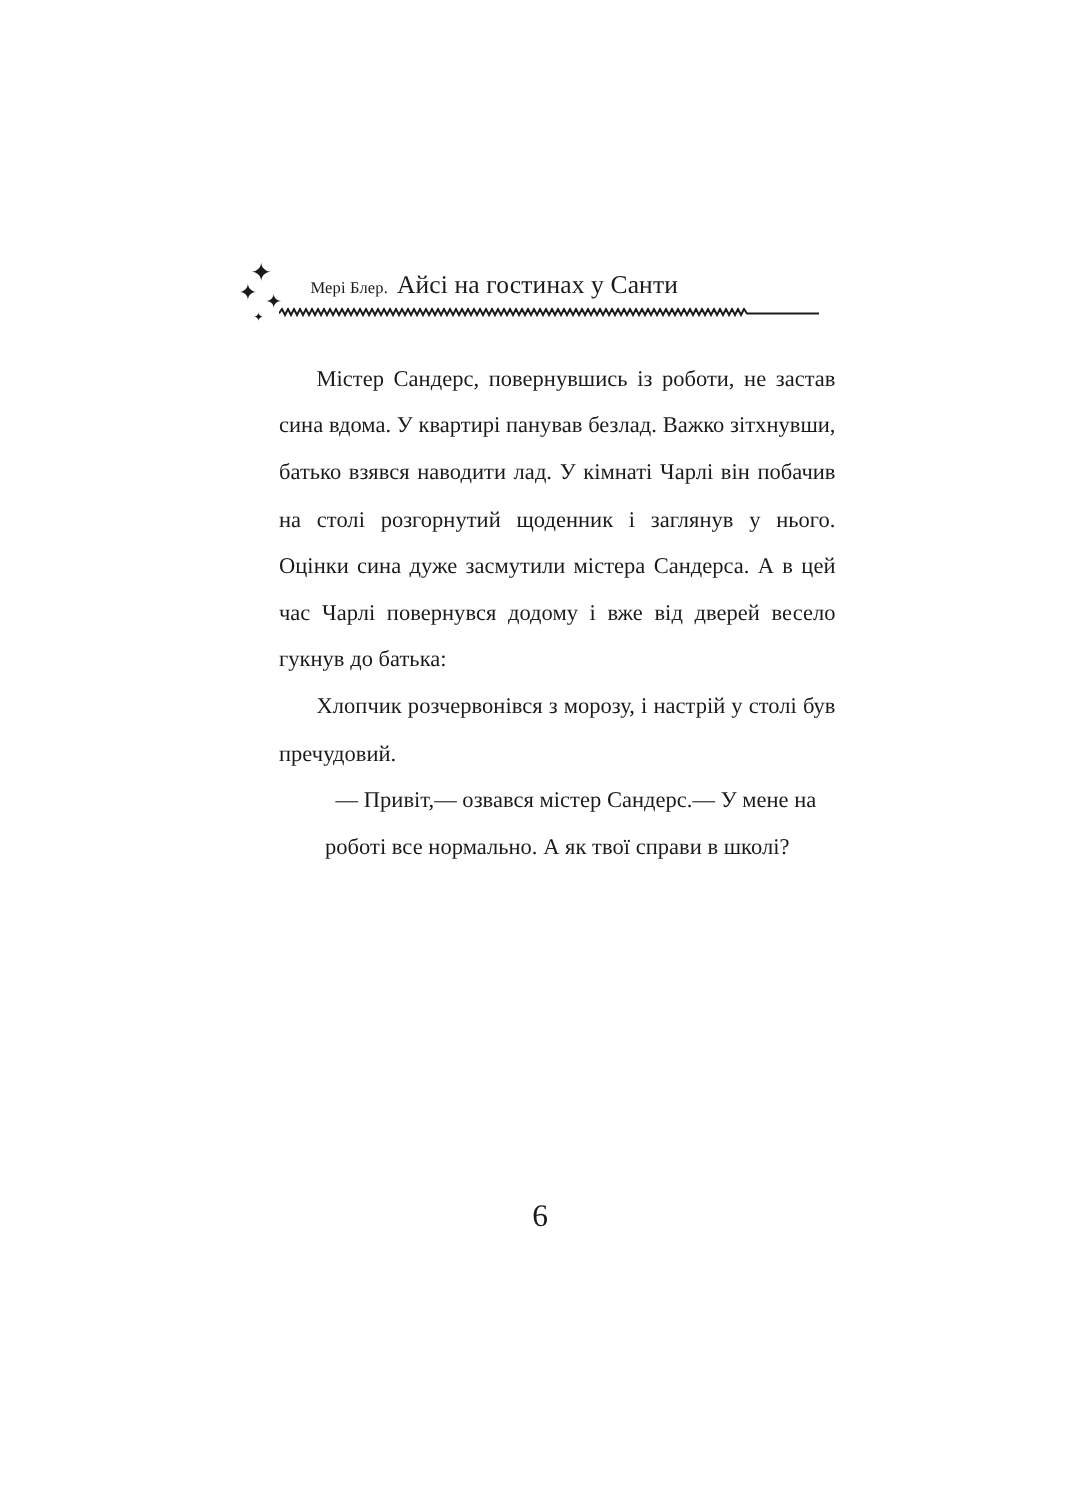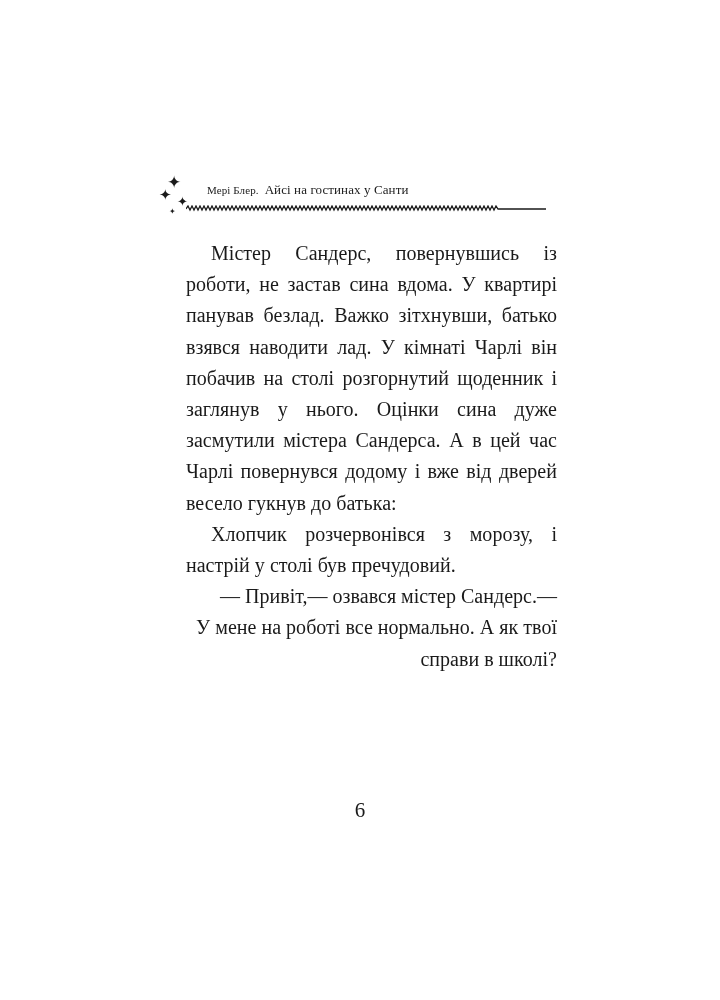--- a/index.html
+++ b/index.html
@@ -57,21 +57,21 @@
     top: 12px;
     white-space: nowrap;
   }
   .head-author {
     font-weight: normal;
     font-size: 11px;
     letter-spacing: 0.1px;
   }
   .head-title {
     font-weight: normal;
-    font-size: 13px;
+    font-size: 17px;
     margin-left: 6px;
     letter-spacing: 0.1px;
   }
 
   .head-rule {
     position: absolute;
     left: 31px;
     top: 37px;
     width: 360px;
     height: 8px;
@@ -79,30 +79,30 @@
   .head-rule svg { display: block; }
 
   
   .body-text {
     position: absolute;
     left: 186px;
     top: 238px;
     width: 371px;
     text-align: justify;
     text-justify: inter-word;
-    font-size: 20px;
+    font-size: 15px;
     line-height: 31.2px;
     letter-spacing: 0.02px;
   }
   .body-text p {
     margin: 0;
     text-indent: 25px;
   }
   .body-text p:last-child {
-    text-align: right;
+    text-align: center;
   }
 
   
   .folio {
     position: absolute;
     left: 0;
     top: 798px;
     width: 720px;
     text-align: center;
     font-size: 21px;

